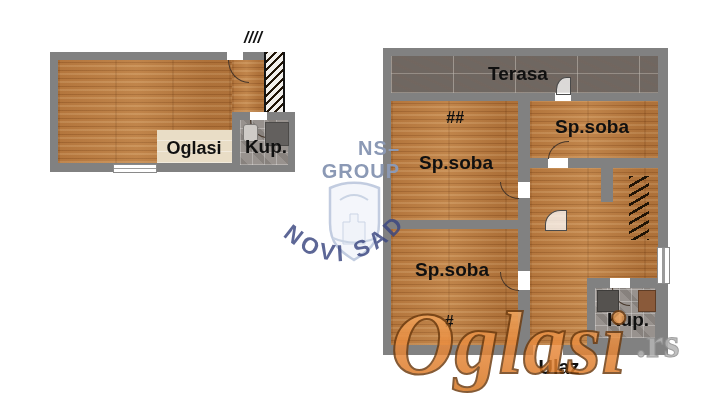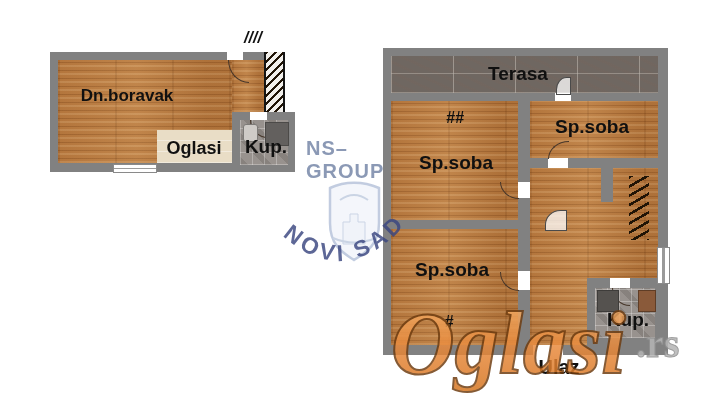--- a/index.html
+++ b/index.html
@@ -33,21 +33,21 @@
   .arc-tl{border-left:1.5px solid #46362a;border-top:1.5px solid #46362a;border-top-left-radius:100% 100%;}
   .leaf{position:absolute;z-index:3;background:rgba(255,255,255,.75);border:1px solid #4a4a4a;border-top-left-radius:70% 70%;}
   .hatch-left{position:absolute;z-index:3;background-color:#f2f0ec;border-left:2px solid #141414;border-right:2px solid #141414;
     background-image:repeating-linear-gradient(135deg, #201406 0 2px, transparent 2px 6px);}
   .hatch-right{position:absolute;z-index:3;
     background-image:repeating-linear-gradient(150deg, #201406 0 2.5px, transparent 2.5px 8px);}
   .fixture{position:absolute;z-index:3;}
   .lbl{position:absolute;z-index:4;font-weight:bold;color:#101010;white-space:nowrap;
        transform:translate(-50%,-50%);letter-spacing:0px;}
   .mark{font-style:italic;}
-  #wm-agency{position:absolute;left:306px;top:137px;width:112px;z-index:5;text-align:left;
+  #wm-agency{position:absolute;left:288px;top:137px;width:112px;z-index:5;text-align:right;
     color:#8b99b5;pointer-events:none;}
   #wm-agency .l1{font-size:20px;font-weight:bold;letter-spacing:1px;}
   #wm-agency .l2{font-size:15px;font-weight:bold;letter-spacing:2px;margin-top:2px;}
   #wm-svg{position:absolute;left:0;top:0;z-index:5;pointer-events:none;}
 </style>
 </head>
 <body>
 
 <div id="canvas">
 
@@ -66,21 +66,20 @@
 
   <div class="wall" style="left:232px;top:112px;width:63px;height:60px;"></div>
   <div class="tile" style="left:240px;top:120px;width:48px;height:45px;"></div>
   <div class="gap" style="left:250px;top:112px;width:17px;height:8px;"></div>
   <div class="arc arc-bl" style="left:250px;top:120px;width:17px;height:17px;"></div>
   <div class="fixture" style="left:265px;top:122px;width:22px;height:22px;background:#63605e;border:1px solid #4c4a48;"></div>
   <div class="fixture" style="left:243px;top:124px;width:13px;height:16px;background:#cfcbc7;border:1px solid #7d7a77;border-radius:3px;"></div>
 
   <div class="window" style="left:113px;top:164px;width:42px;height:7px;"></div>
 
-  <div class="lbl" style="left:127px;top:96px;font-size:17px;">Dn.boravak</div>
   <div class="lbl" style="left:194px;top:148px;font-size:18px;">Oglasi</div>
   <div class="lbl" style="left:266px;top:147px;font-size:19px;">Kup.</div>
   <div class="lbl mark" style="left:253px;top:38px;font-size:16px;">////</div>
 
   <div class="terrace" style="left:391px;top:56px;width:267px;height:37px;"></div>
   <div class="wood" style="left:391px;top:101px;width:127px;height:119px;"></div>
   <div class="wood" style="left:391px;top:229px;width:127px;height:116px;"></div>
   <div class="wood" style="left:530px;top:101px;width:128px;height:57px;"></div>
   <div class="wood" style="left:530px;top:168px;width:128px;height:177px;"></div>
 

